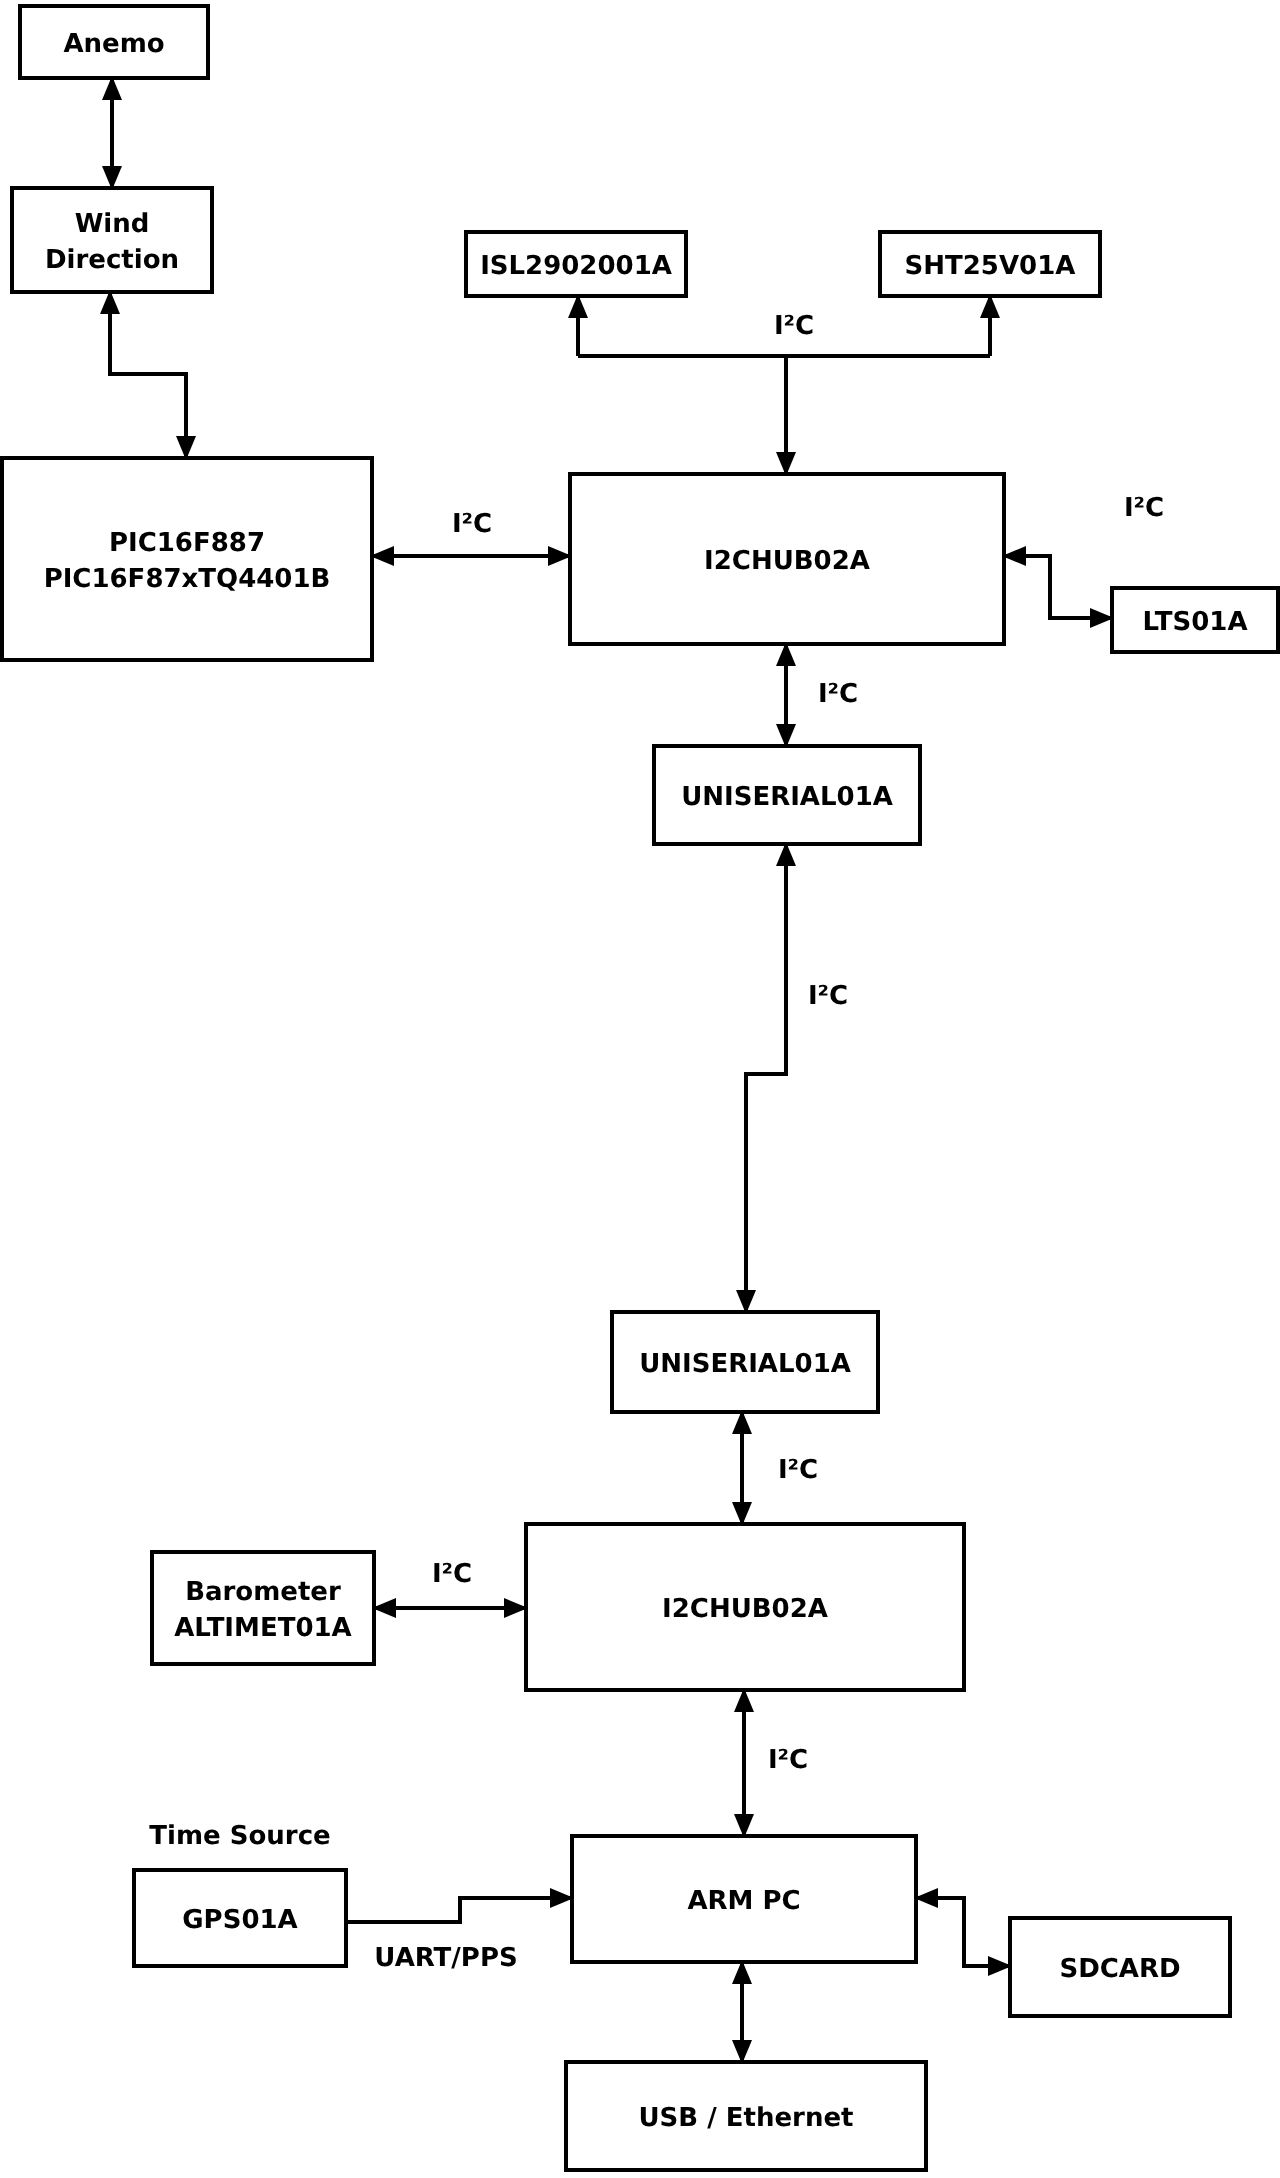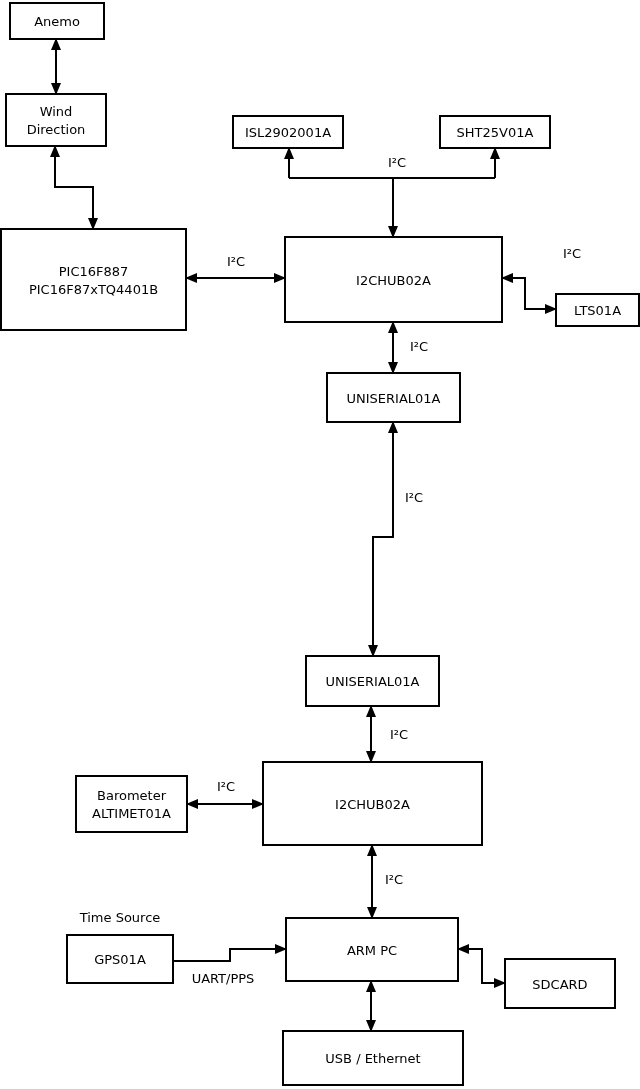--- a/index.html
+++ b/index.html
@@ -6,20 +6,21 @@
     margin: 0;
     padding: 0;
     background: #ffffff;
   }
   .canvas {
     position: relative;
     width: 640px;
     height: 1089px;
     background: #3b82f6;
     font-family: "DejaVu Sans", "Liberation Sans", sans-serif;
+    font-weight: bold;
   }
   svg {
     display: block;
   }
   svg text {
     font-family: "DejaVu Sans", "Liberation Sans", sans-serif;
     font-size: 13px;
     fill: #000000;
   }
 </style>

